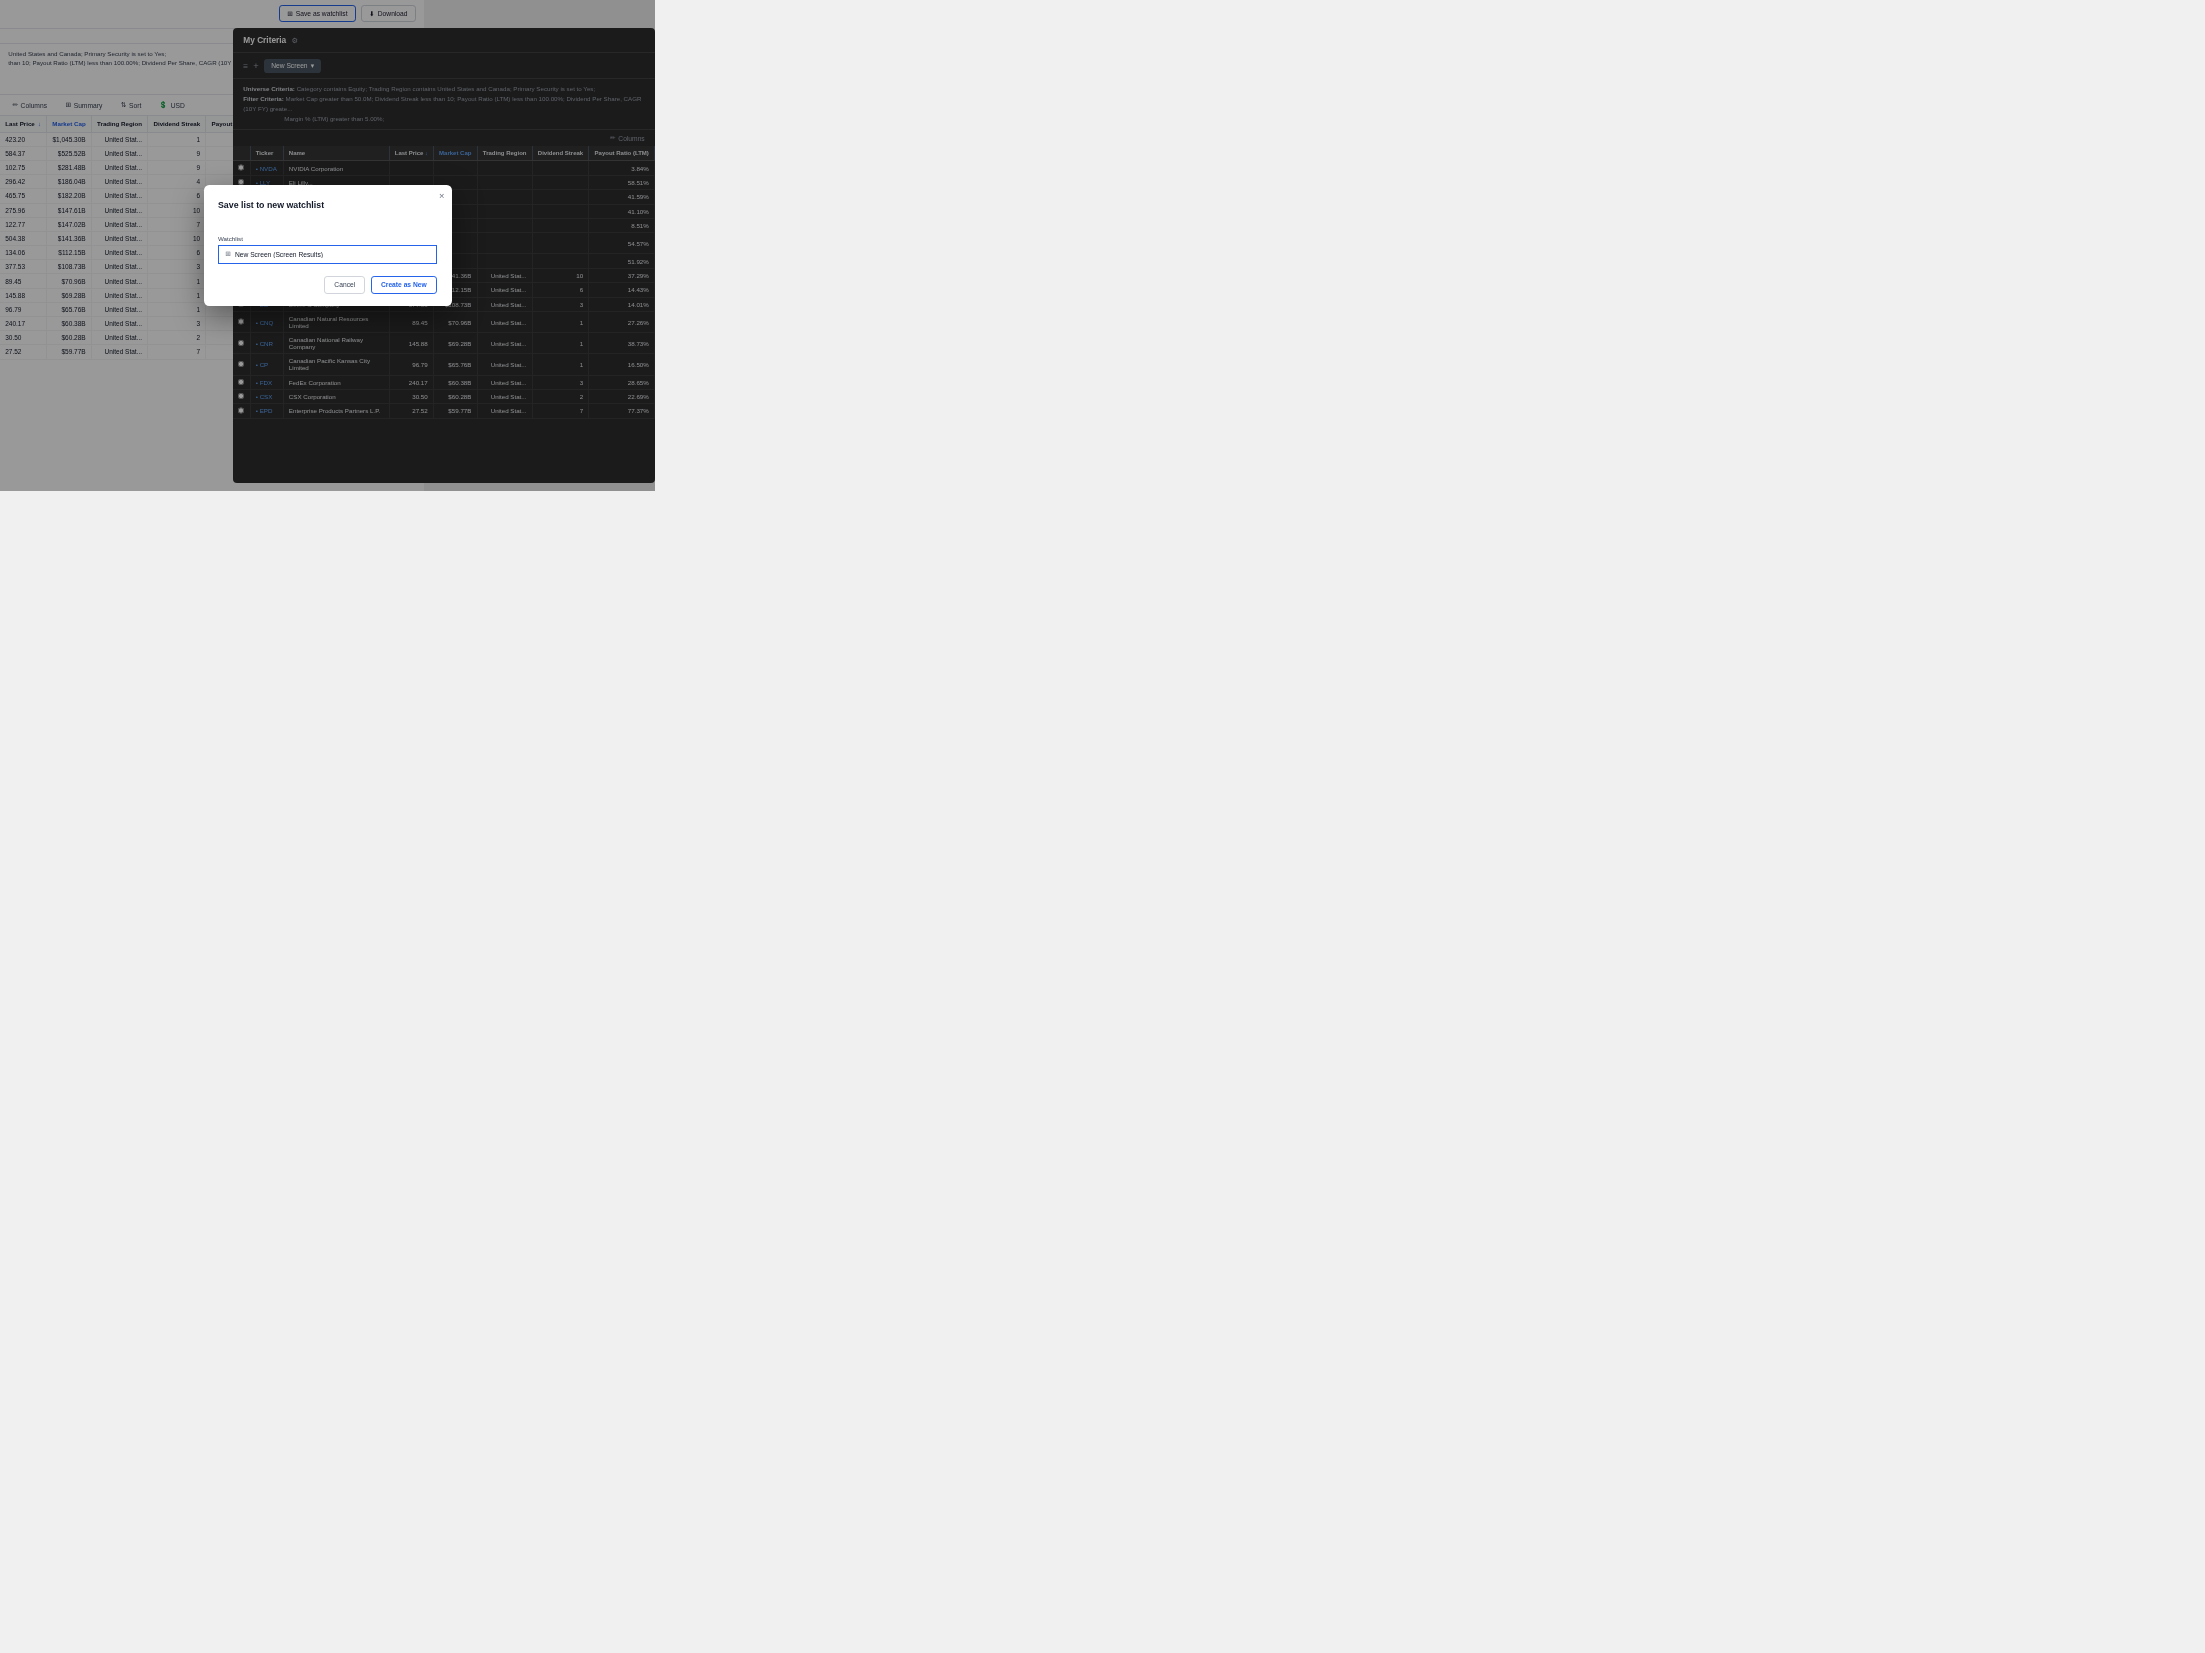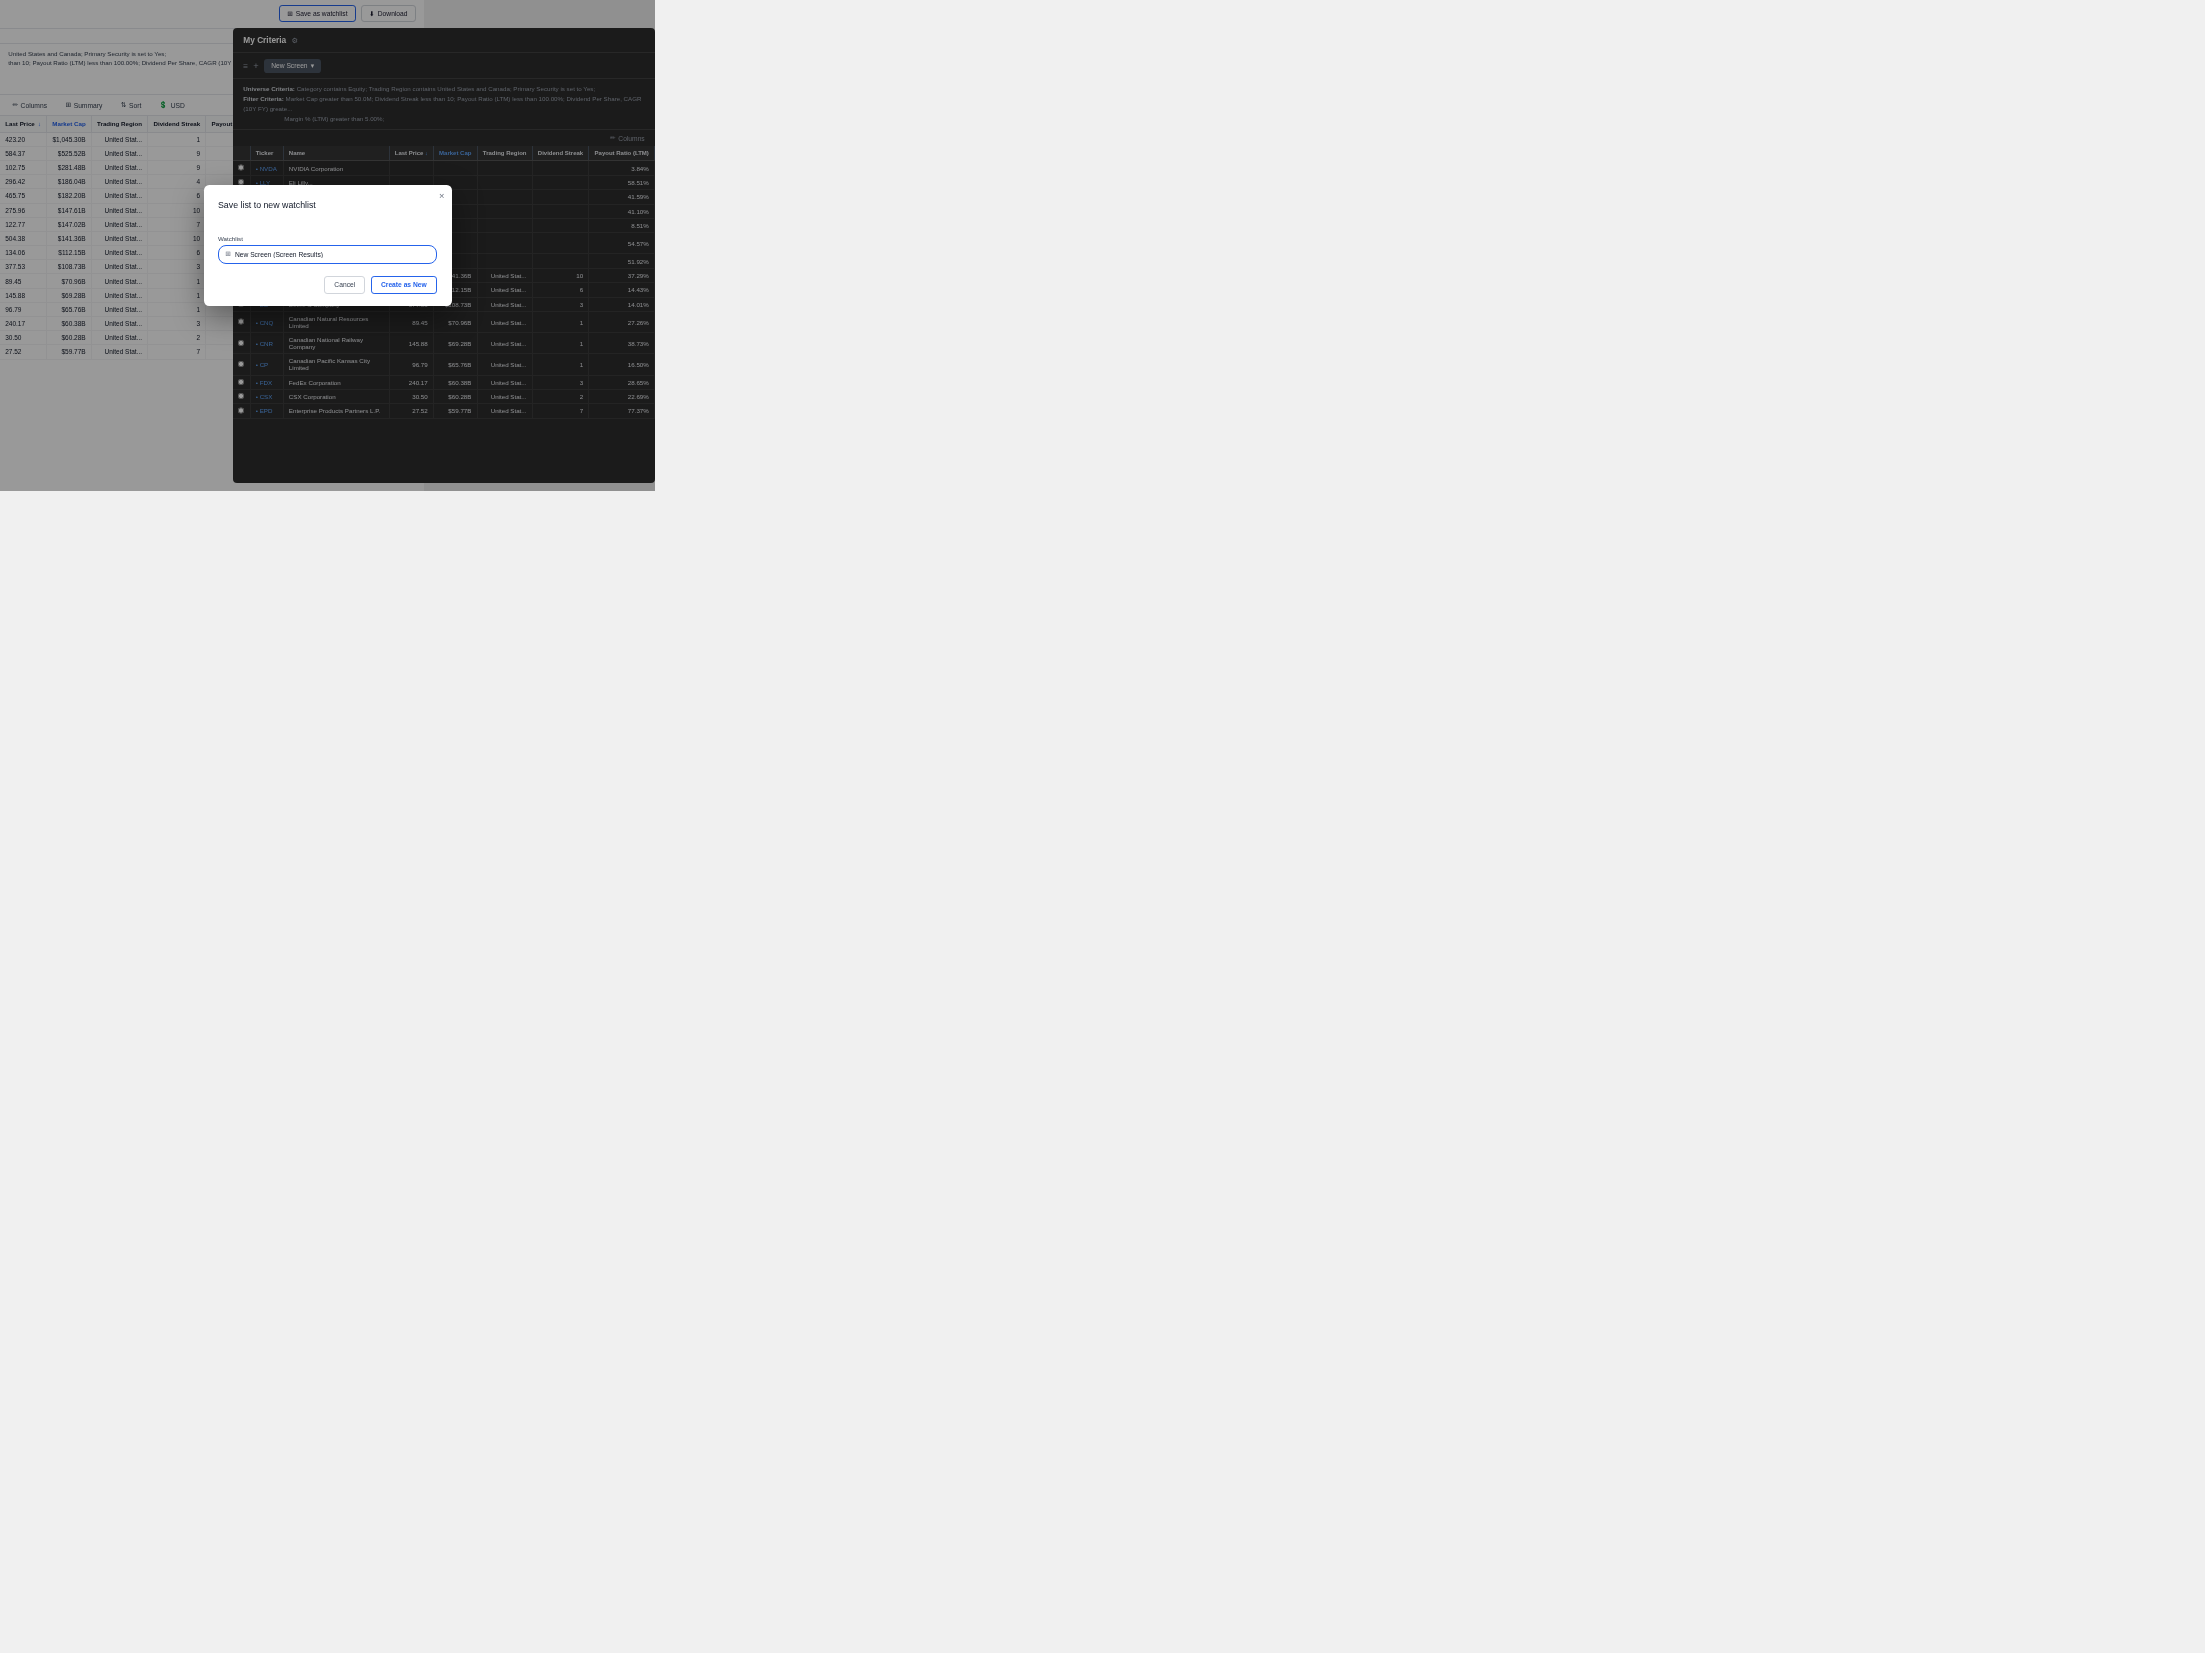--- a/index.html
+++ b/index.html
@@ -330,39 +330,39 @@
       background: none;
       border: none;
       font-size: 9.3px;
       color: #6b7280;
       cursor: pointer;
       line-height: 1;
     }
 
     .modal-title {
       font-size: 8.8px;
-      font-weight: 400;
+      font-weight: 700;
       color: #111827;
       margin-bottom: 25px;
     }
 
     .modal-label {
       font-size: 6.2px;
       font-weight: 500;
       color: #374151;
       margin-bottom: 3.1px;
     }
 
     .modal-input-wrapper {
       display: flex;
       align-items: center;
       gap: 4.1px;
       padding: 4.7px 6.2px;
       border: 1px solid #2563eb;
-      border-radius: 8px;
+      border-radius: 0;
       margin-bottom: 12.4px;
     }
 
     .modal-input-wrapper input {
       border: none;
       outline: none;
       font-size: 6.7px;
       color: #111827;
       flex: 1;
     }

